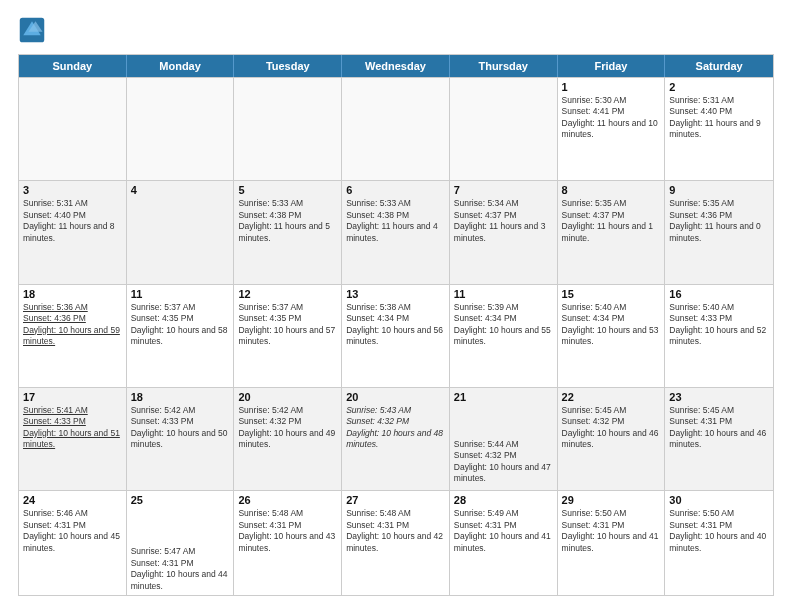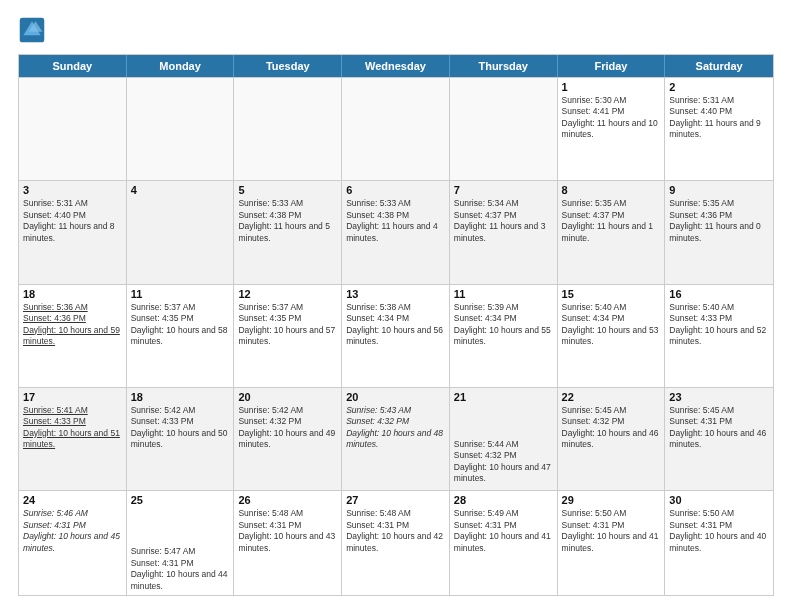--- a/index.html
+++ b/index.html
@@ -283,21 +283,21 @@
           <div class="cal-cell alt-bg">
             <span class="day-number">23</span>
             <div class="cell-info" style="white-space: pre-line;">Sunrise: 5:45 AM
 Sunset: 4:31 PM
 Daylight: 10 hours and 46 minutes.</div>
           </div>
         </div>
         <div class="cal-row">
           <div class="cal-cell">
             <span class="day-number">24</span>
-            <div class="cell-info" style="white-space: pre-line; font-style: italic;">Sunrise: 5:46 AM
+            <div class="cell-info" style="white-space: pre-line;">Sunrise: 5:46 AM
 Sunset: 4:31 PM
 Daylight: 10 hours and 45 minutes.</div>
           </div>
           <div class="cal-cell">
             <span class="day-number">25</span>
             <div class="cell-info" style="white-space: pre-line; margin-top: 40px;">Sunrise: 5:47 AM
 Sunset: 4:31 PM
 Daylight: 10 hours and 44 minutes.</div>
           </div>
           <div class="cal-cell">

